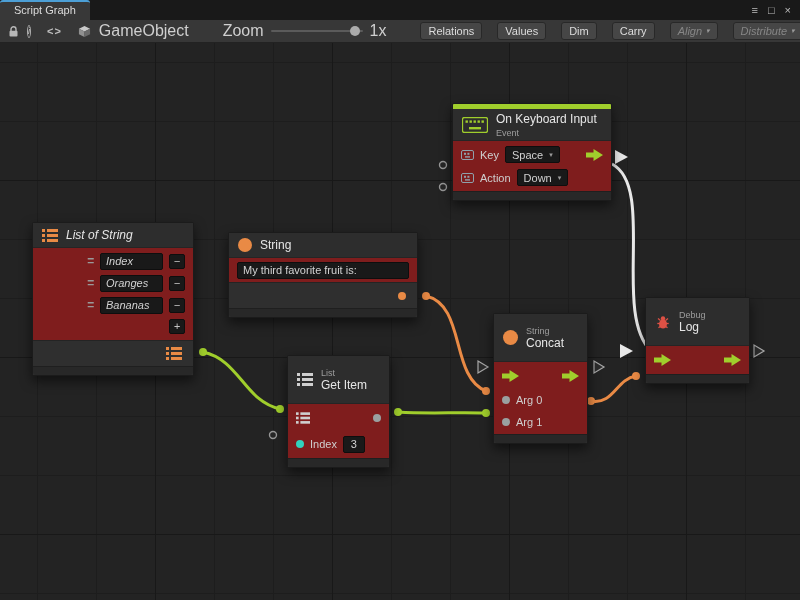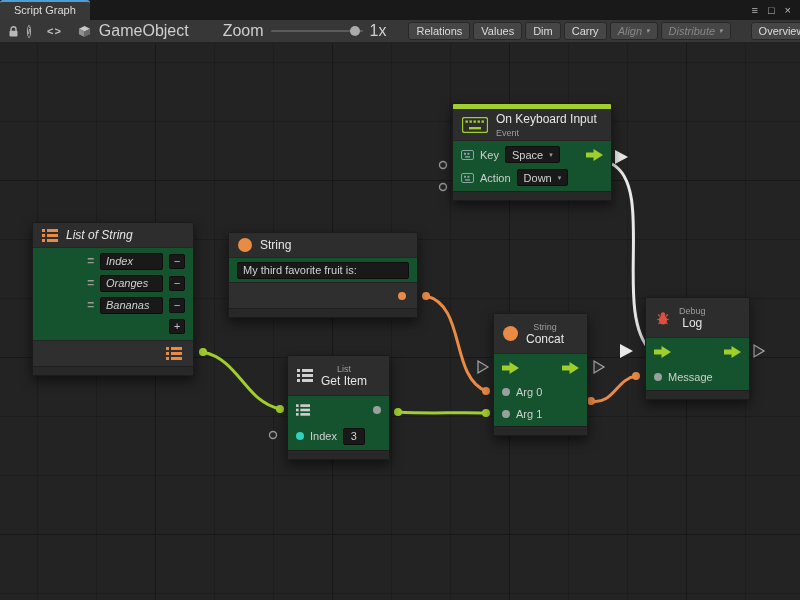--- a/index.html
+++ b/index.html
@@ -25,21 +25,21 @@
   .ticon { display:flex; align-items:center; }
   .info-icon { width:13px; height:13px; border-radius:50%; border:1px solid #b0b0b0; color:#c8c8c8;
                font-size:9px; font-style:italic; display:flex; align-items:center; justify-content:center; }
   .code-icon { font-size:11px; font-weight:bold; color:#c0c0c0; letter-spacing:1px; }
   .tlabel { font-size:16px; color:#cfcfcf; }
   .zoom-wrap { display:flex; align-items:center; gap:7px; margin-left:26px; }
   .slider-track { position:relative; width:92px; height:2px; background:#5b5b5b; border-radius:1px; }
   .slider-handle { position:absolute; right:3px; top:-4px; width:10px; height:10px; border-radius:50%; background:#ababab; }
   .tbtns { display:flex; align-items:center; gap:3px; margin-left:14px; }
   .tbtn { height:18px; padding:0 7px; background:#464646; border:1px solid #282828; border-radius:3px;
-          color:#dcdcdc; font-size:11px; line-height:16px; white-space:nowrap; display:flex; align-items:center; gap:4px; }
+          color:#dcdcdc; font-size:11px; line-height:16px; white-space:nowrap; display:flex; align-items:center; gap:4px;margin-left:12px; }
   .tbtn.disabled { color:#868686;font-style:italic; }
   .tbtn .caret { font-size:7px; color:#9a9a9a; }
   .tbtns-right { display:flex; align-items:center; gap:3px; margin-left:12px; }
 
   
   .canvas {
     position:absolute; top:43px; left:0; width:800px; height:557px;
     background-color:var(--grid_bg);
     background-image:
       linear-gradient(#181818 1px, transparent 1px),
@@ -60,26 +60,26 @@
   .stub-circle { fill:#262626; stroke:#979797; stroke-width:1.4; }
   .stub-tri { fill:#2c2c2c; stroke:#a8a8a8; stroke-width:1.2; }
 
   
   .node { position:absolute; z-index:2; background:#3a3a3a; border:1px solid #1b1b1b; border-radius:2px;
           box-shadow:0 5px 12px rgba(0,0,0,.55); font-size:11px; color:#d6d6d6; }
   .accent { height:5px; background:var(--green); border-radius:1px 1px 0 0; }
   .nhead { display:flex; align-items:center; gap:8px; background:#2d2d2d; padding:0 9px; border-bottom:1px solid #252525; }
   .nhead.h1 { height:25px; }
   .nhead.h2 { height:32px; }
-  .nhead.h2b { height:40px;text-align:center; }
+  .nhead.h2b { height:48px; }
   .ntitle { font-size:12px; color:#e6e6e6; white-space:nowrap; }
   .ncat { font-size:9px; color:#9d9d9d; line-height:10px; }
   .nsub { font-size:9px; color:#9d9d9d; line-height:10px; margin-top:2px; }
   .titles { display:flex; flex-direction:column; justify-content:center; }
-  .nbody { background:#14532d; }
+  .nbody { background:#7f1d1d; }
   .nrow { display:flex; align-items:center; gap:6px; padding:0 8px; height:24px; }
   .nrow.h22 { height:22px; }
   .nrow.h23 { height:23px; }
   .nrow.h26 { height:26px; }
   .nfooter { background:#2f2f2f; border-top:1px solid #242424; display:flex; align-items:center; }
   .nstrip { height:9px; background:#282828; border-top:1px solid #1f1f1f; border-radius:0 0 2px 2px; }
 
   .field { background:#191919; border:1px solid #0e0e0e; border-radius:2px; color:#d2d2d2;
            font-size:11px; padding:0 5px; height:17px; line-height:15px; white-space:nowrap; overflow:hidden; }
   .sq-btn { width:16px; height:15px; background:#191919; border:1px solid #0e0e0e; border-radius:2px;
@@ -392,22 +392,18 @@
       </div>
       <div class="nbody" style="padding:1px 0;">
         <div class="nrow h26">
           <svg class="garrow" width="17" height="12" viewBox="0 0 17 12">
             <polygon points="0,3.5 7.5,3.5 7.5,0 17,6 7.5,12 7.5,8.5 0,8.5"></polygon>
           </svg>
           <svg class="garrow" style="margin-left:auto" width="17" height="12" viewBox="0 0 17 12">
             <polygon points="0,3.5 7.5,3.5 7.5,0 17,6 7.5,12 7.5,8.5 0,8.5"></polygon>
           </svg>
         </div>
-        <div class="nrow">
-          <span class="dot gray"></span>
-          <span class="plabel">Message</span>
-        </div>
       </div>
       <div class="nstrip"></div>
     </div>
 
   </div>
 </div>
 
 </body></html>

